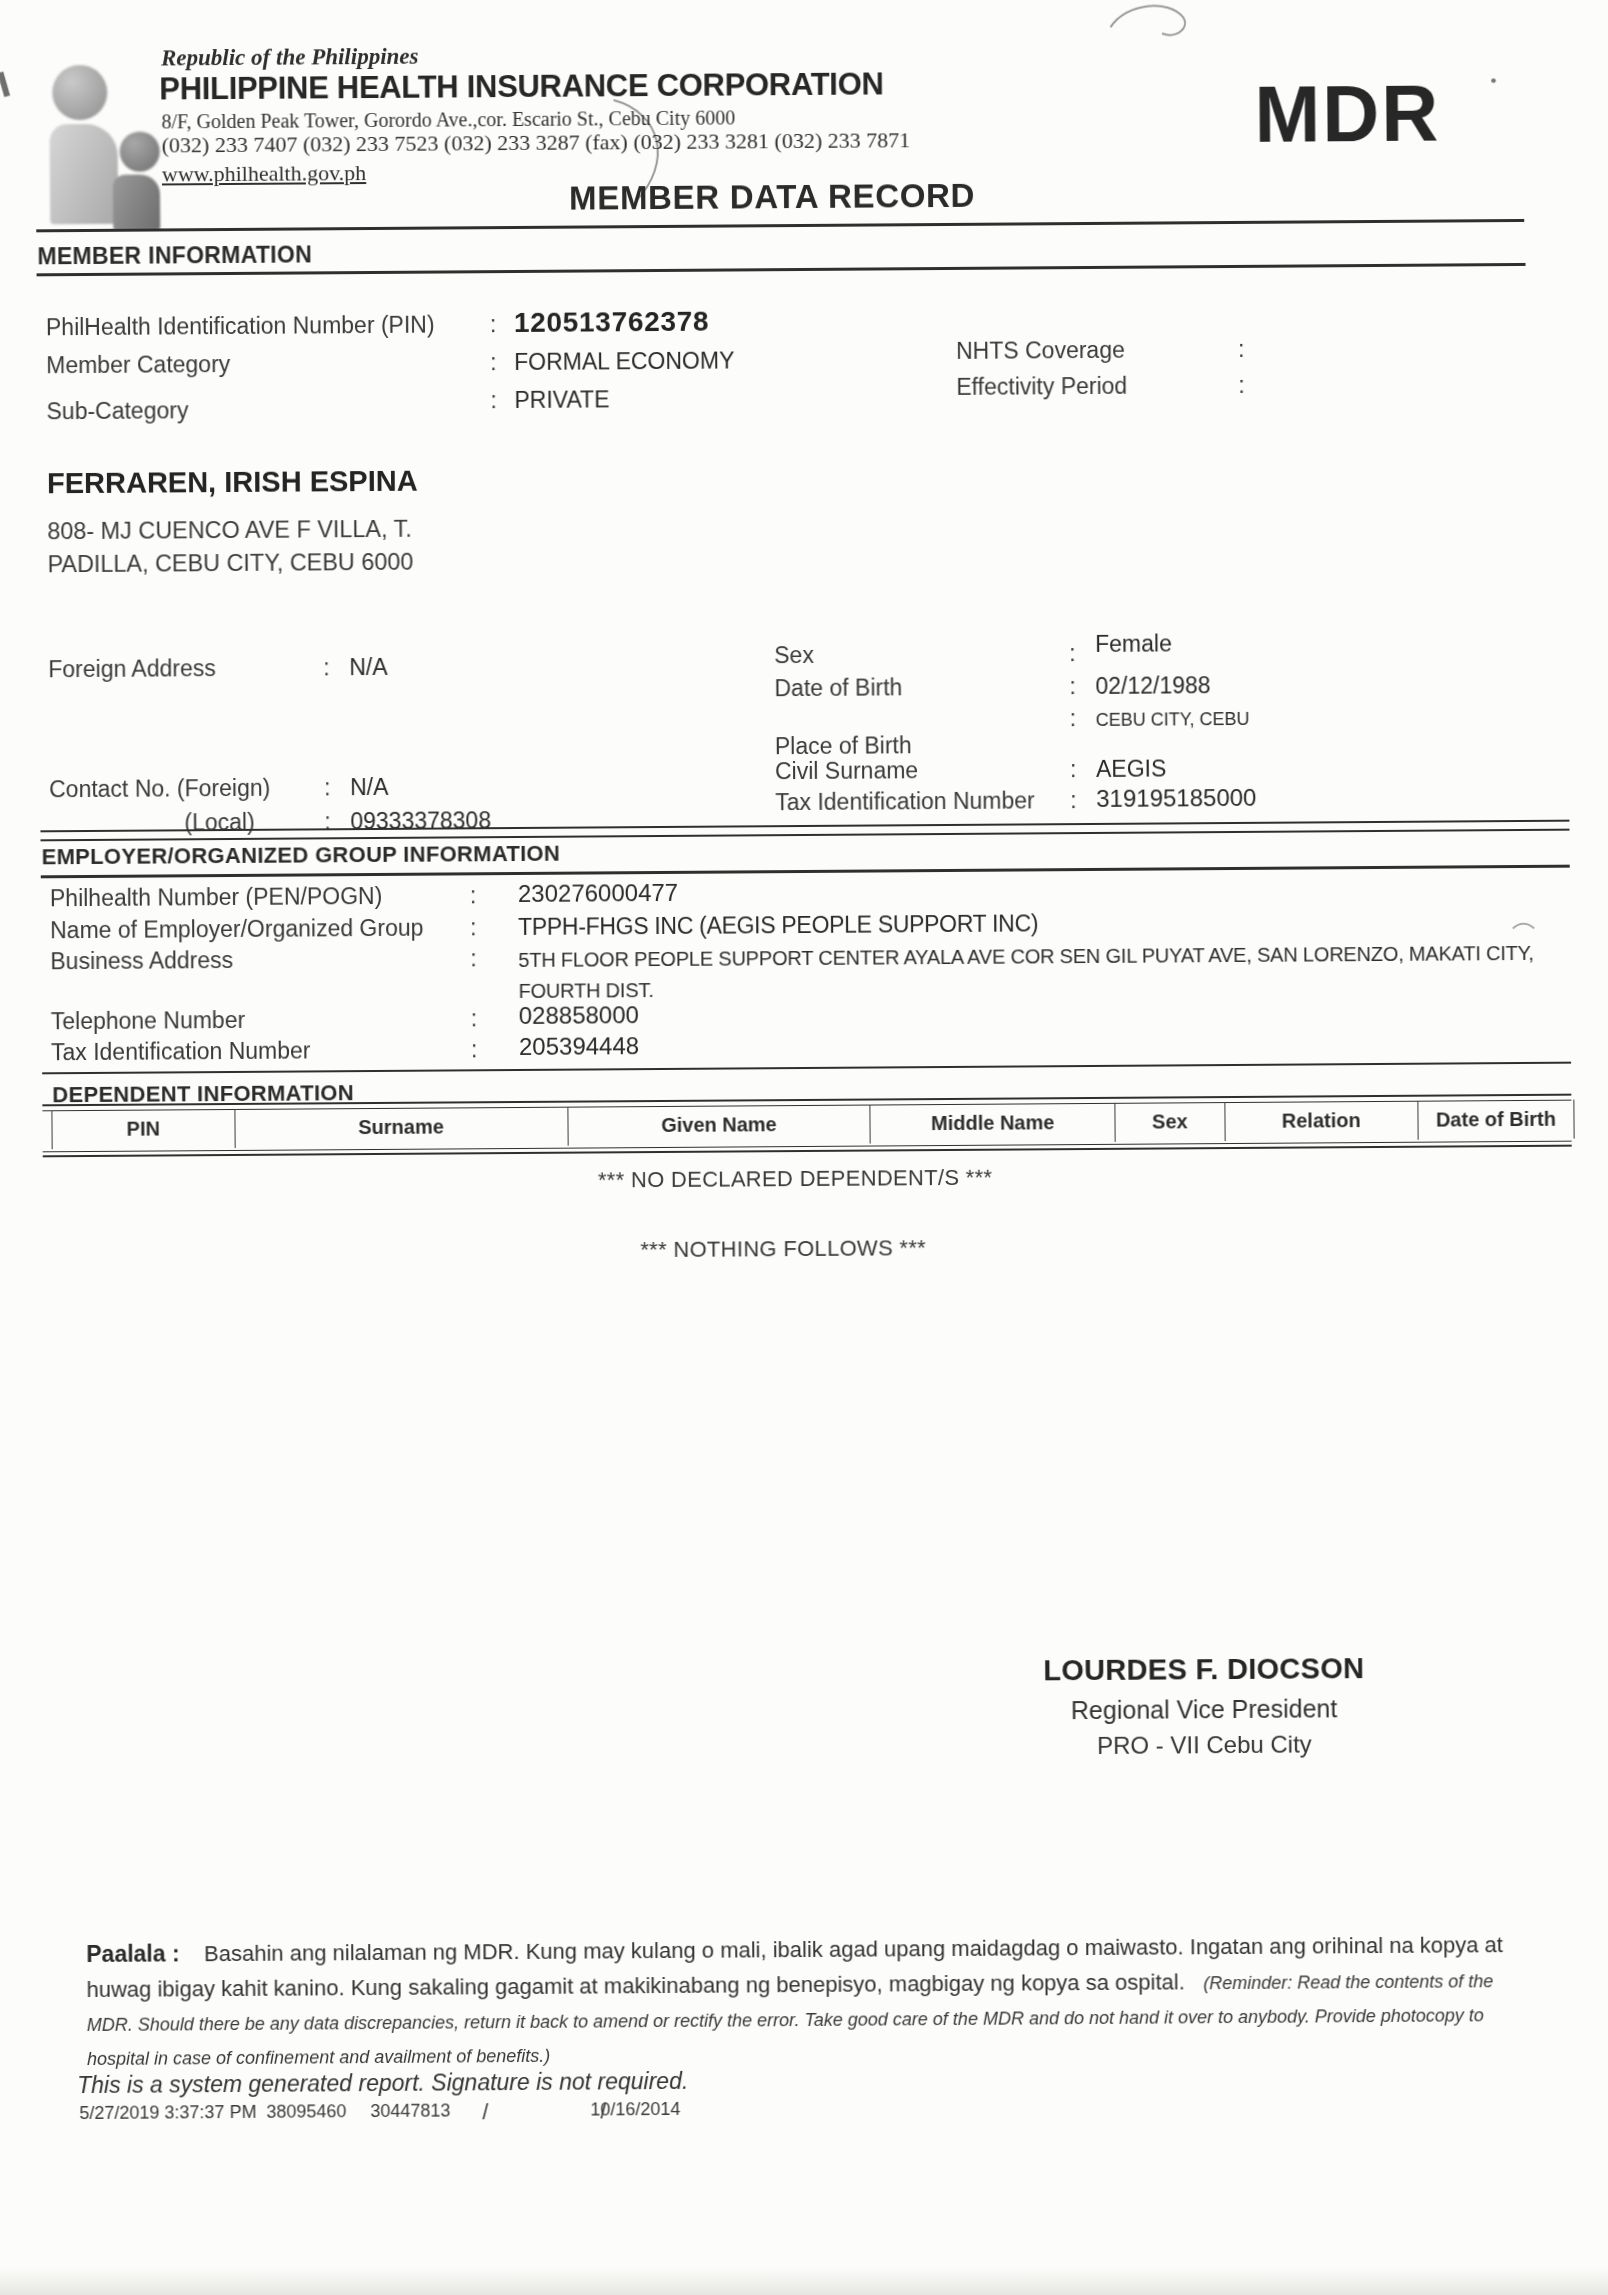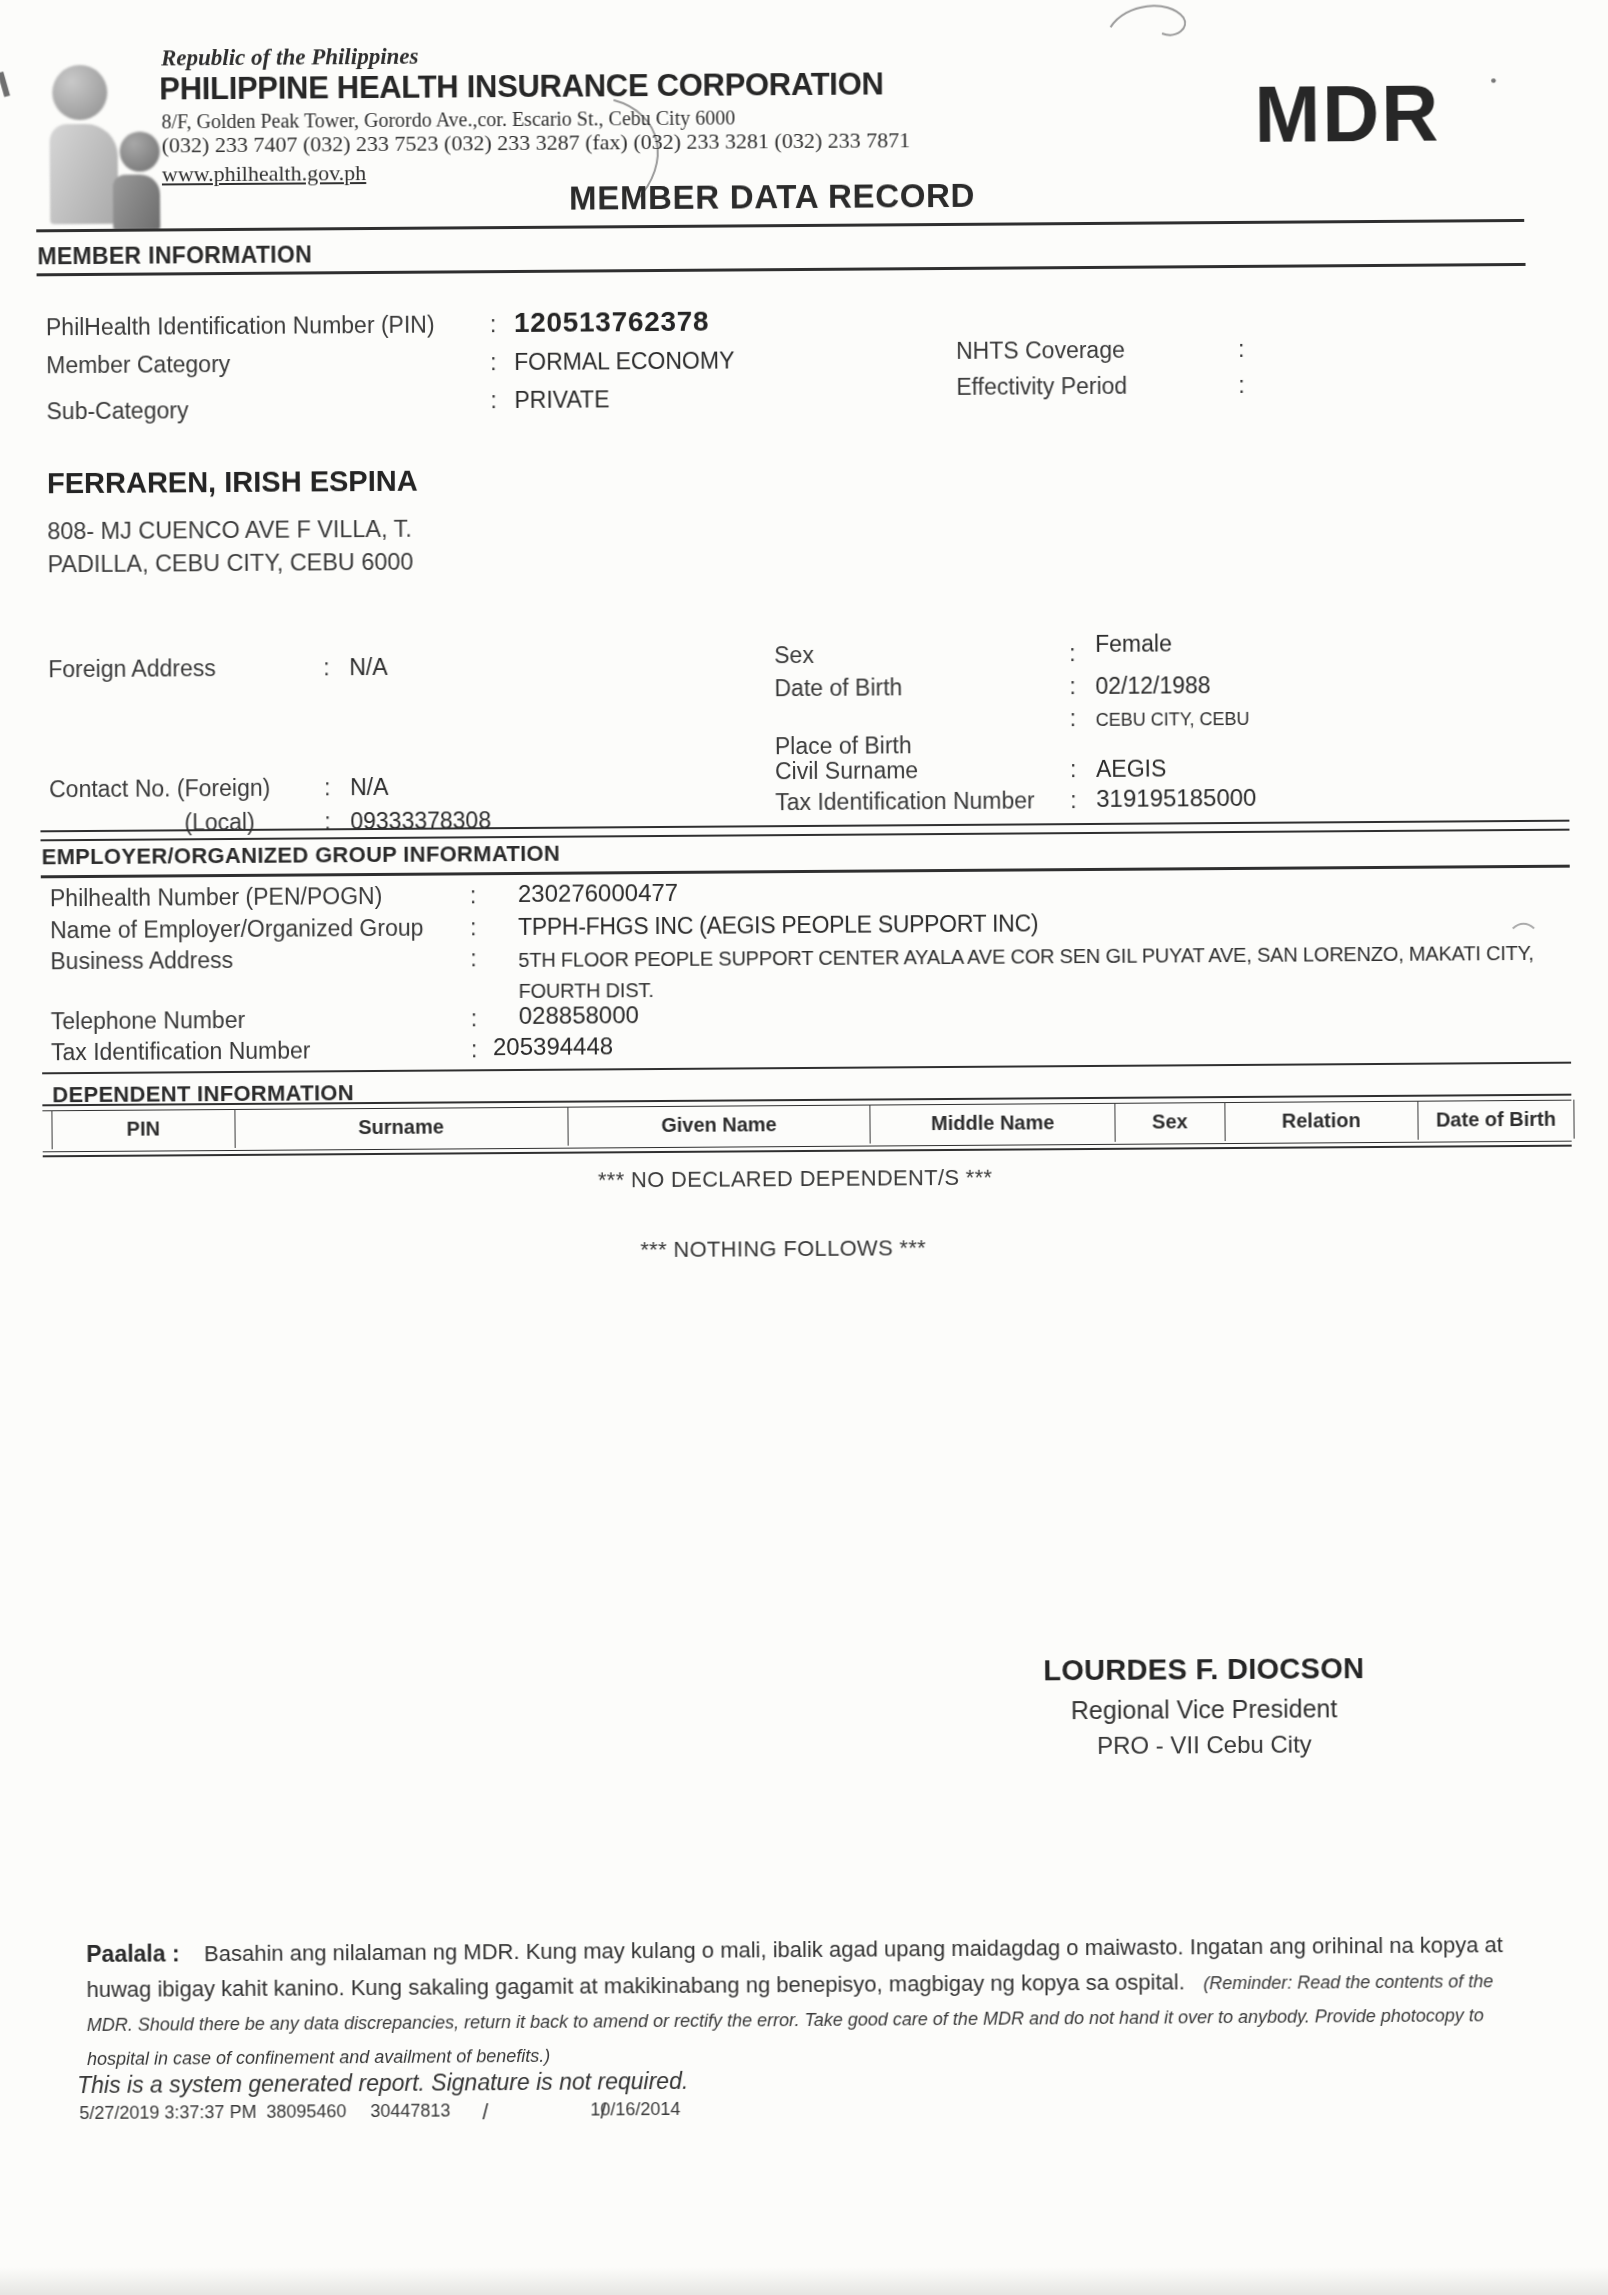--- a/index.html
+++ b/index.html
@@ -161,21 +161,21 @@
     <div class="t colon" style="left:472px;top:943px;">:</div>
     <div class="t" style="left:520px;top:943px;width:1069px;white-space:normal;font-size:20px;
          line-height:31px;letter-spacing:-0.2px;color:#2e2e2e;">5TH FLOOR PEOPLE SUPPORT CENTER AYALA AVE COR SEN GIL PUYAT AVE, SAN LORENZO, MAKATI CITY, FOURTH DIST.</div>
 
     <div class="t lbl" style="left:52px;top:1003px;">Telephone Number</div>
     <div class="t colon" style="left:472px;top:1003px;">:</div>
     <div class="t val" style="left:520px;top:1000px;font-size:24px;">028858000</div>
 
     <div class="t lbl" style="left:52px;top:1034px;">Tax Identification Number</div>
     <div class="t colon" style="left:472px;top:1034px;">:</div>
-    <div class="t val" style="left:494px;top:1031px;font-size:24px;">205394448</div>
+    <div class="t val" style="left:520px;top:1031px;font-size:24px;">205394448</div>
 
     <div class="hr" style="left:43px;top:1067px;width:1529px;height:2px;"></div>
     <div class="t sect" style="left:53px;top:1077px;font-size:22px;">DEPENDENT INFORMATION</div>
     <div class="hr2" style="left:43px;top:1099px;width:1529px;height:4px;border-bottom-width:1.3px;"></div>
 
     <div class="dtable">
       <div class="dcell" style="flex:0 0 12.0%;">PIN</div>
       <div class="dcell" style="flex:0 0 21.9%;">Surname</div>
       <div class="dcell" style="flex:0 0 19.9%;">Given Name</div>
       <div class="dcell" style="flex:0 0 16.1%;">Middle Name</div>

